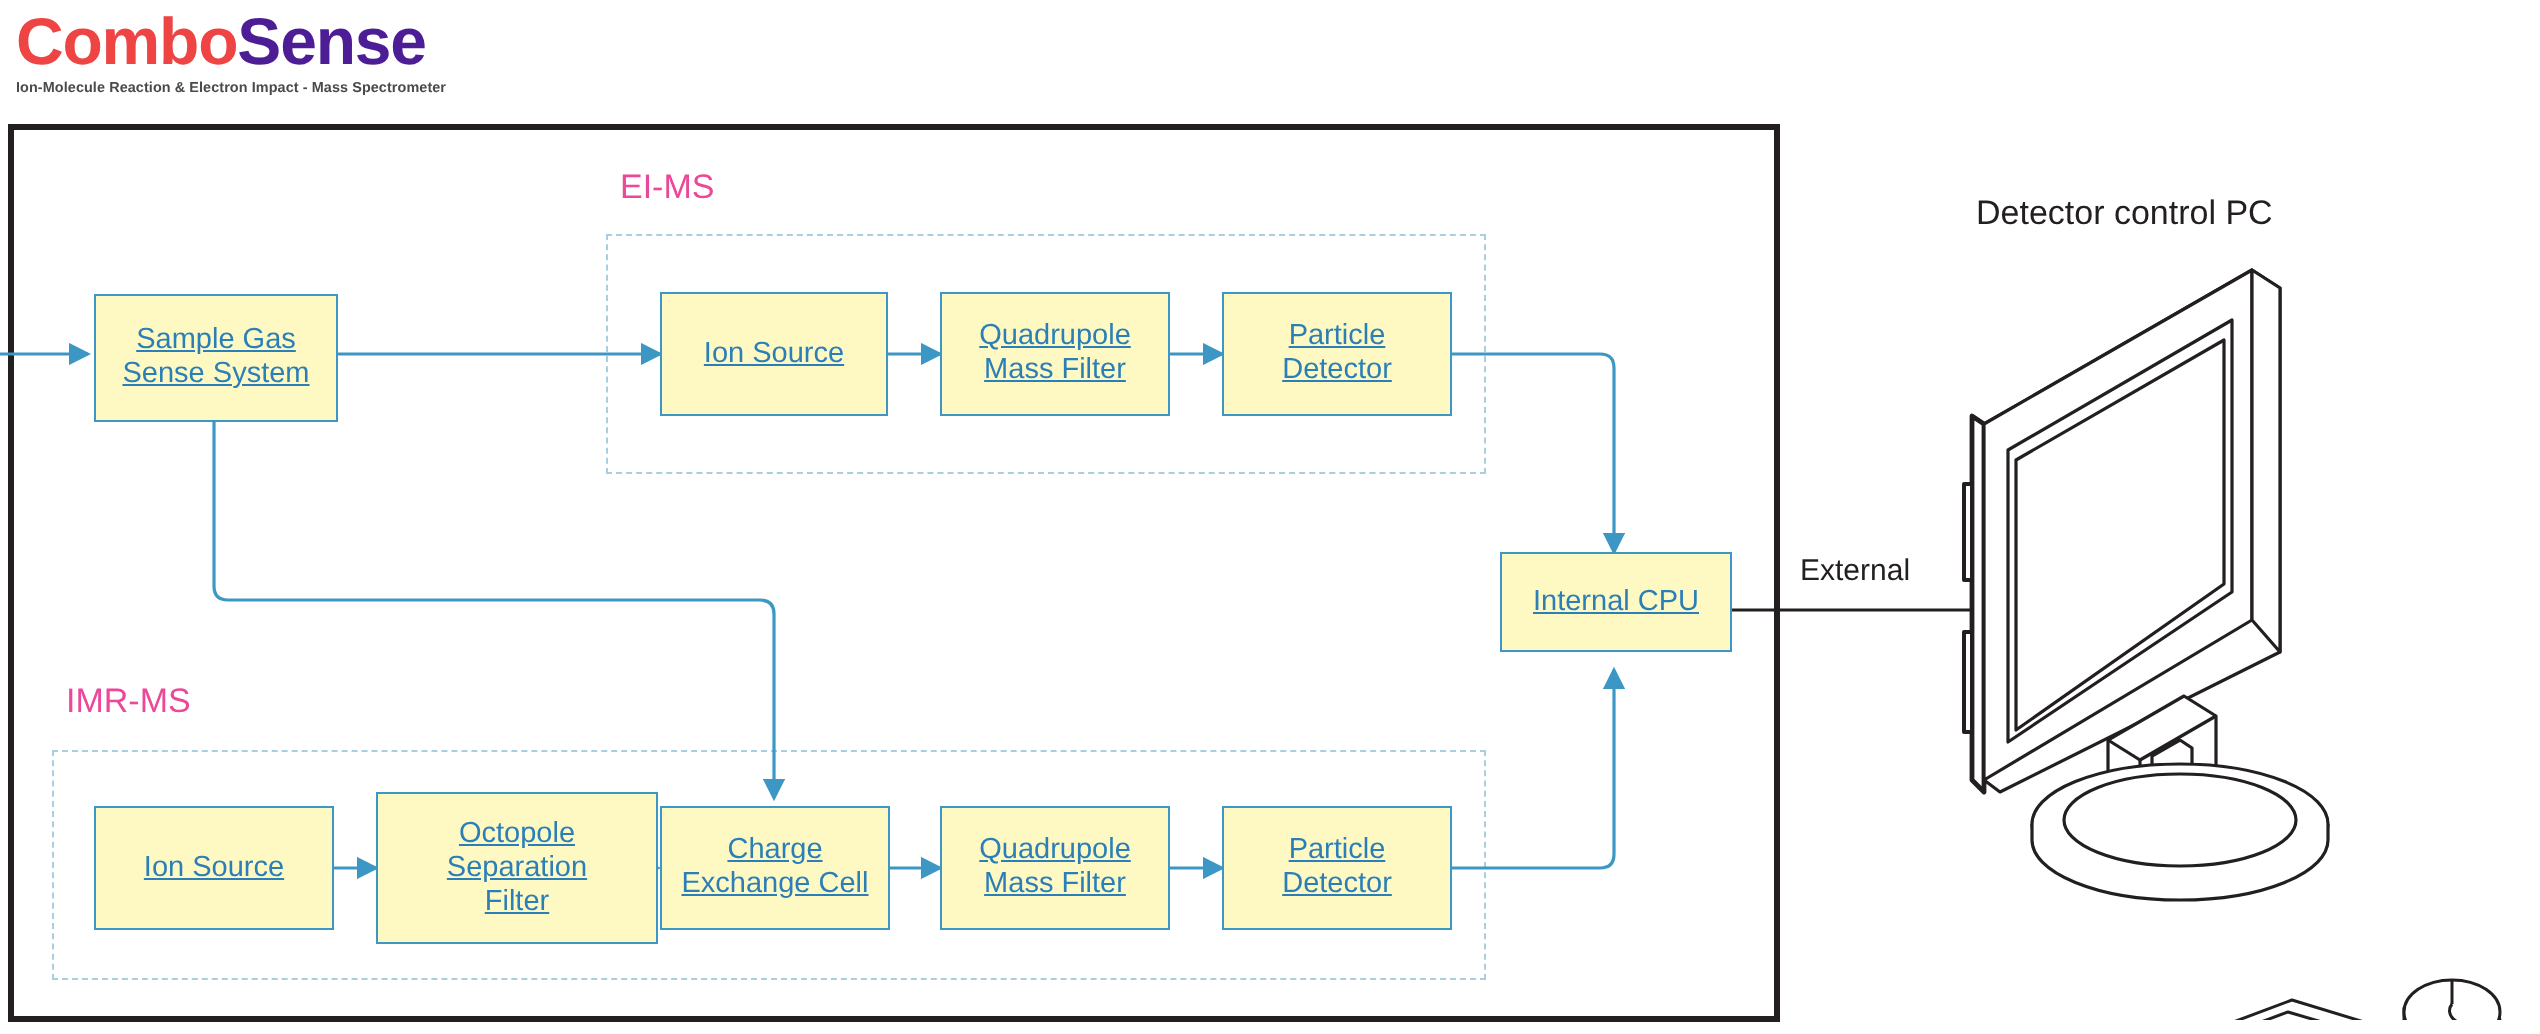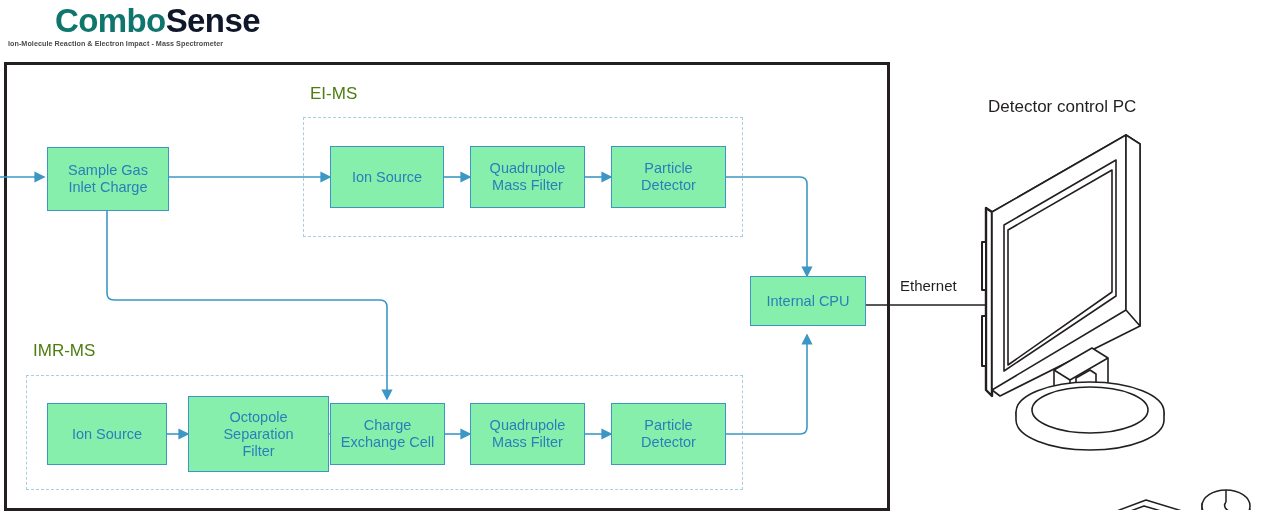--- a/index.html
+++ b/index.html
@@ -20,22 +20,22 @@
     position: absolute; left: 8px; top: 4px;
     width: 300px; height: 52px;
   }
   .logo-word {
     font-size: 33px;
     font-weight: bold;
     letter-spacing: -0.6px;
     line-height: 34px;
     white-space: nowrap;
   }
-  .logo-a { color: #0f766e; margin-left: 47px; }
-  .logo-b { color: #0f172a; }
+  .logo-a { color: #ef4444; }
+  .logo-b { color: #4c1d95; }
   .logo-tag {
     font-size: 7.2px;
     font-weight: bold;
     color: #4a4a4a;
     letter-spacing: 0.05px;
     margin-top: 1px;
     white-space: nowrap;
   }
 
   
@@ -48,38 +48,39 @@
   }
 
   
   .group-box {
     position: absolute;
     border: 1px dashed #a8cfe0;
     background: transparent;
   }
   .group-label {
     position: absolute;
-    color: #4d7c0f;
+    color: #ec4899;
     font-size: 17px;
     white-space: nowrap;
   }
 
   
   .node {
     position: absolute;
     border: 1.6px solid #3d97c4;
-    background: #86efac;
+    background: #fef9c3;
     color: #2b7fb8;
     display: flex;
     align-items: center;
     justify-content: center;
     text-align: center;
     font-size: 14.5px;
     line-height: 17px;
     padding: 2px;
+    text-decoration: underline;
   }
 
   
   .wires {
     position: absolute; left: 0; top: 0;
     width: 1270px; height: 517px;
     pointer-events: none;
   }
 
   
@@ -149,21 +150,21 @@
     </g>
 
     <g stroke="#231f20" stroke-width="1.6" fill="none">
       <path d="M866,305 L990,305"></path>
     </g>
   </svg>
 
   <div class="node" style="left:47px; top:147px; width:122px; height:64px;">
     <span>
       <span>Sample Gas</span><br>
-      <span>Inlet Charge</span>
+      <span>Sense System</span>
     </span>
   </div>
 
   <div class="node" style="left:330px; top:146px; width:114px; height:62px;">
     <span><span>Ion Source</span></span>
   </div>
   <div class="node" style="left:470px; top:146px; width:115px; height:62px;">
     <span>
       <span>Quadrupole</span><br>
       <span>Mass Filter</span>
@@ -202,21 +203,21 @@
     <span>
       <span>Particle</span><br>
       <span>Detector</span>
     </span>
   </div>
 
   <div class="node" style="left:750px; top:276px; width:116px; height:50px;">
     <span><span>Internal CPU</span></span>
   </div>
 
-  <div class="blk-label" style="left:900px; top:277px;">Ethernet</div>
+  <div class="blk-label" style="left:900px; top:277px;">External</div>
 
   <div class="pc-title" style="left:988px; top:97px;">Detector control PC</div>
 
   <div class="pc-art">
     <svg width="340" height="390" viewBox="0 0 340 390">
       <g fill="#ffffff" stroke="#231f20" stroke-width="1.6" stroke-linejoin="round">
 
         <g>
           <path d="M56,88 L56,270 L62,276 L62,92 Z" stroke-width="2.4"></path>
         </g>

